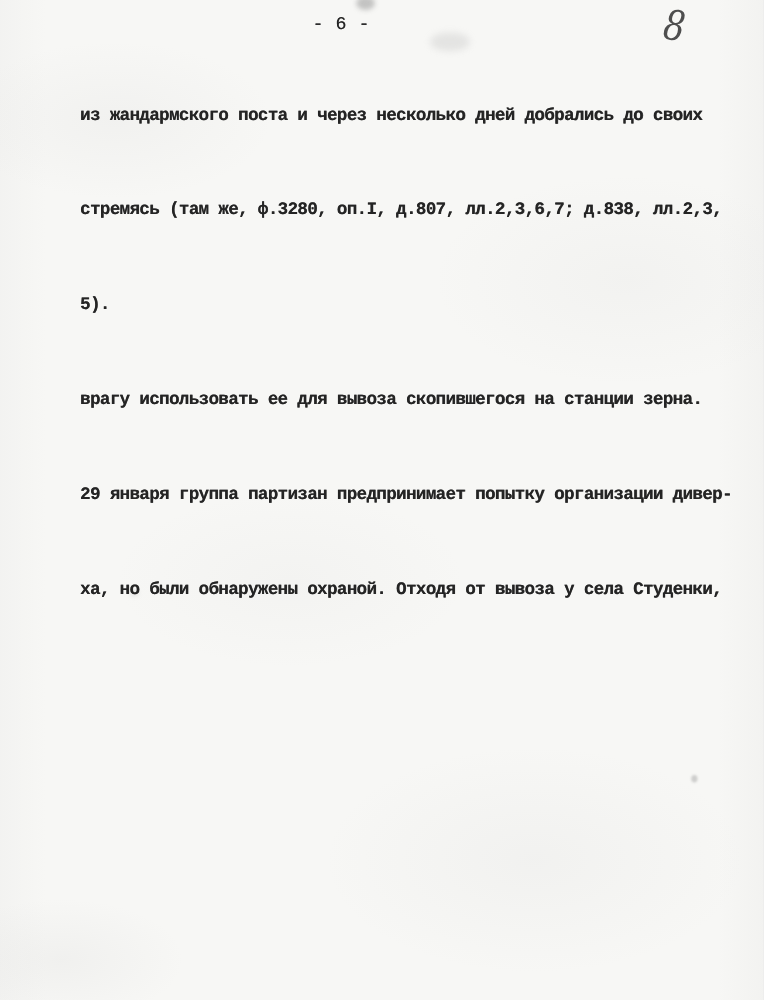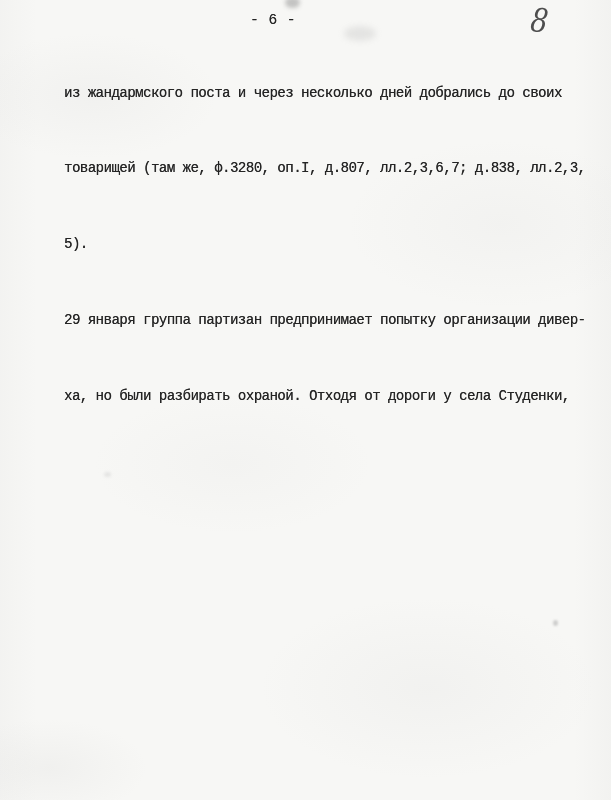--- a/index.html
+++ b/index.html
@@ -54,21 +54,21 @@
   .doc-text {
     position: absolute;
     top: 30px;
     left: 64px;
     font-size: 14px;
     line-height: 25.3px;
     letter-spacing: -0.5px;
     white-space: pre;
     text-shadow: 0.25px 0 0.45px rgba(40,40,40,.8);
   }
-  .doc-line { min-height: 25.3px; }
+  .doc-line { min-height: 25.3px; font-weight: bold; }
   
   .smudge-top {
     position: absolute;
     left: 285px;
     top: -3px;
     width: 15px;
     height: 11px;
     background: #8f8f8f;
     opacity: .5;
     filter: blur(2px);
@@ -116,24 +116,25 @@
   <div class="smudge-top"></div>
   <div class="smudge-blob"></div>
   <div class="speck-a"></div>
   <div class="speck-b"></div>
 
   <div class="page-number">- 6 -</div>
   <div class="hand-mark">8</div>
 
   <div class="doc-text">
     <div class="doc-line">из жандармского поста и через несколько дней добрались до своих</div>
-    <div class="doc-line">товарищей (там же, ф.3280, оп.I, д.807, лл.2,3,6,7; д.838, лл.2,3,</div>
+    <div class="doc-line">стремясь (там же, ф.3280, оп.I, д.807, лл.2,3,6,7; д.838, лл.2,3,</div>
     <div class="doc-line">5).</div>
+    <div class="doc-line">врагу использовать ее для вывоза скопившегося на станции зерна.</div>
     <div class="doc-line">29 января группа партизан предпринимает попытку организации дивер-</div>
-    <div class="doc-line">ха, но были разбирать охраной. Отходя от дороги у села Студенки,</div>
+    <div class="doc-line">ха, но были обнаружены охраной. Отходя от вывоза у села Студенки,</div>
     
     
     
     
     
     
     
     
     
     

